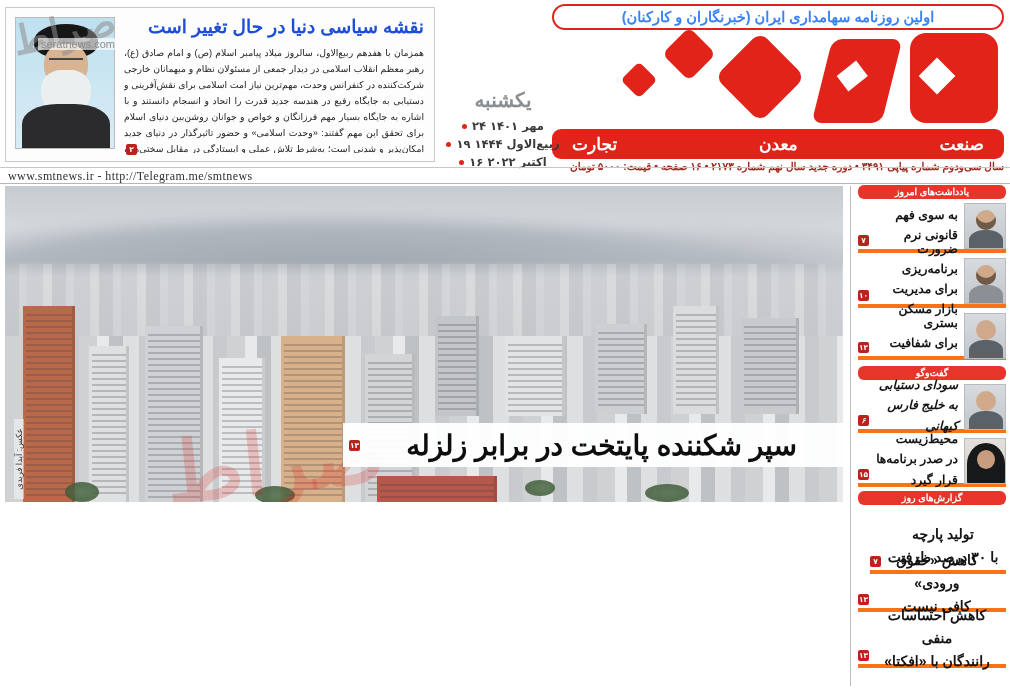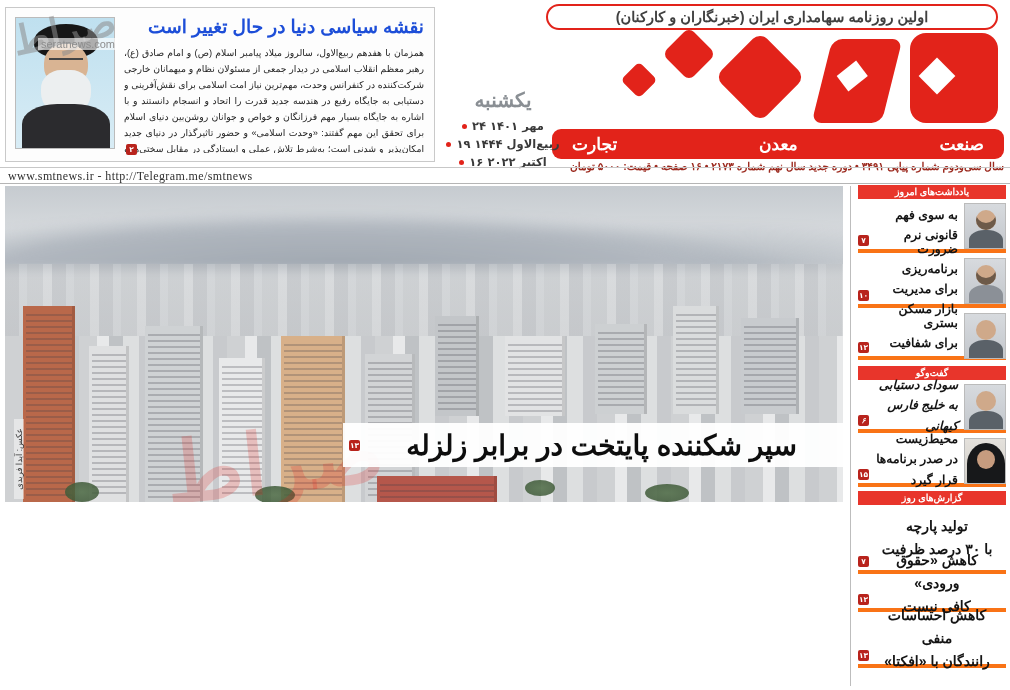--- a/index.html
+++ b/index.html
@@ -1,22 +1,22 @@
 <!DOCTYPE html>
 <html lang="fa"><head>
 <meta charset="utf-8">
 <style>
   * { margin:0; padding:0; box-sizing:border-box; }
   html,body { background:#fff; }
   body { font-family:"Liberation Sans", sans-serif; }
   .page { position:relative; width:1010px; height:690px; background:#fff; overflow:hidden; direction:rtl; }
 
   
-  .tagline-pill { position:absolute; top:4px; right:12px; width:452px; height:26px;
-    border:2.5px solid #e2231a; border-radius:14px; color:#404040; font-weight:bold;
+  .tagline-pill { position:absolute; top:4px; right:6px; width:452px; height:26px;
+    border:2.5px solid #e2231a; border-radius:14px; color:#3b82f6; font-weight:bold;
     font-size:14.5px; text-align:center; line-height:22px; background:#fff; }
   .logo-area { position:absolute; top:33px; right:6px; width:452px; height:126px; }
   .logo-shapes { position:absolute; inset:0 0 30px 0; }
   .ls { position:absolute; background:#e2231a; }
   .ls1 { right:6px; top:0; width:88px; height:90px; border-radius:16px; }
   .ls1::after { content:""; position:absolute; left:14px; top:30px; width:26px; height:26px; background:#fff; transform:rotate(45deg); }
   .ls2 { right:112px; top:6px; width:70px; height:84px; border-radius:10px; transform:skewX(-14deg); }
   .ls2::after { content:""; position:absolute; left:18px; top:26px; width:22px; height:22px; background:#fff; transform:rotate(45deg); }
   .ls3 { right:212px; top:12px; width:64px; height:64px; border-radius:10px; transform:rotate(45deg); }
   .ls4 { right:296px; top:2px; width:38px; height:38px; border-radius:7px; transform:rotate(45deg); }
@@ -92,21 +92,21 @@
   .photo-caption .cap-text { flex:1; text-align:center; font-size:28px; font-weight:900; color:#0d0d0d; }
   .cap-badge { margin-left:6px; }
   .photo-credit { position:absolute; left:-26px; bottom:38px; width:80px; transform:rotate(-90deg);
     font-size:8.5px; color:#333; background:rgba(255,255,255,.45); text-align:center; }
   .photo-watermark { position:absolute; left:160px; top:228px; font-size:84px; font-weight:bold;
     color:rgba(225,35,30,.22); transform:rotate(-6deg); pointer-events:none; }
 
   
   .sidebar { position:absolute; top:184px; left:858px; width:148px; height:506px; }
   .sec-bar { position:absolute; left:0; right:0; height:14px; background:#e8352b; color:#fff;
-    font-size:9.5px; font-weight:bold; text-align:center; line-height:14px; border-radius:0; }
+    font-size:9.5px; font-weight:bold; text-align:center; line-height:14px; border-radius:6px; }
   .sb-item { position:absolute; left:0; right:0; border-bottom:4px solid #f97316; }
   .sb-photo { position:absolute; right:0; top:3px; width:42px; height:46px;
     background:linear-gradient(#d7dade,#c3c7cc); border:1px solid #bbb; overflow:hidden; }
   .sb-photo .h { position:absolute; left:11px; top:6px; width:20px; height:20px; background:#cfa98a; border-radius:50%; }
   .sb-photo .s { position:absolute; left:4px; top:26px; width:34px; height:22px; background:#5a6168; border-radius:45% 45% 0 0; }
   .sb-photo.beard .h { box-shadow:inset 0 -7px 0 #6d5a49; }
   .sb-photo.gray .s { background:#8b9097; }
   .sb-photo.chador { background:linear-gradient(#e4e1dc,#d2cfc9); }
   .sb-photo.chador .s { background:#17181a; left:2px; top:4px; width:38px; height:42px; border-radius:50% 50% 10% 10%; }
   .sb-photo.chador .s::after { content:""; position:absolute; left:10px; top:7px; width:18px; height:19px; background:#c79c7f; border-radius:50%; }
@@ -251,21 +251,21 @@
     <div class="sb-item" style="top:251px; height:52px;">
       <span class="sb-photo chador">
           <span class="s"></span>
         </span>
       <div class="sb-title"><span>محیط‌زیست</span><br><span>در صدر برنامه‌ها قرار گیرد</span></div>
       <span class="pbadge pnum sb-badge">۱۵</span>
     </div>
 
     <div class="sec-bar" style="top:307px;">گزارش‌های روز</div>
 
-    <div class="sb-item nophoto" style="top:322px; height:68px;">
+    <div class="sb-item nophoto" style="top:338px; height:52px;margin-left:12px;">
       <div class="sb-title"><span>تولید پارچه</span><br><span>با ۳۰ درصد ظرفیت</span></div>
       <span class="pbadge pnum sb-badge">۷</span>
     </div>
 
     <div class="sb-item nophoto" style="top:376px; height:52px;">
       <div class="sb-title"><span>کاهش «حقوق ورودی»</span><br><span>کافی نیست</span></div>
       <span class="pbadge pnum sb-badge">۱۲</span>
     </div>
 
     <div class="sb-item nophoto" style="top:430px; height:54px;">

